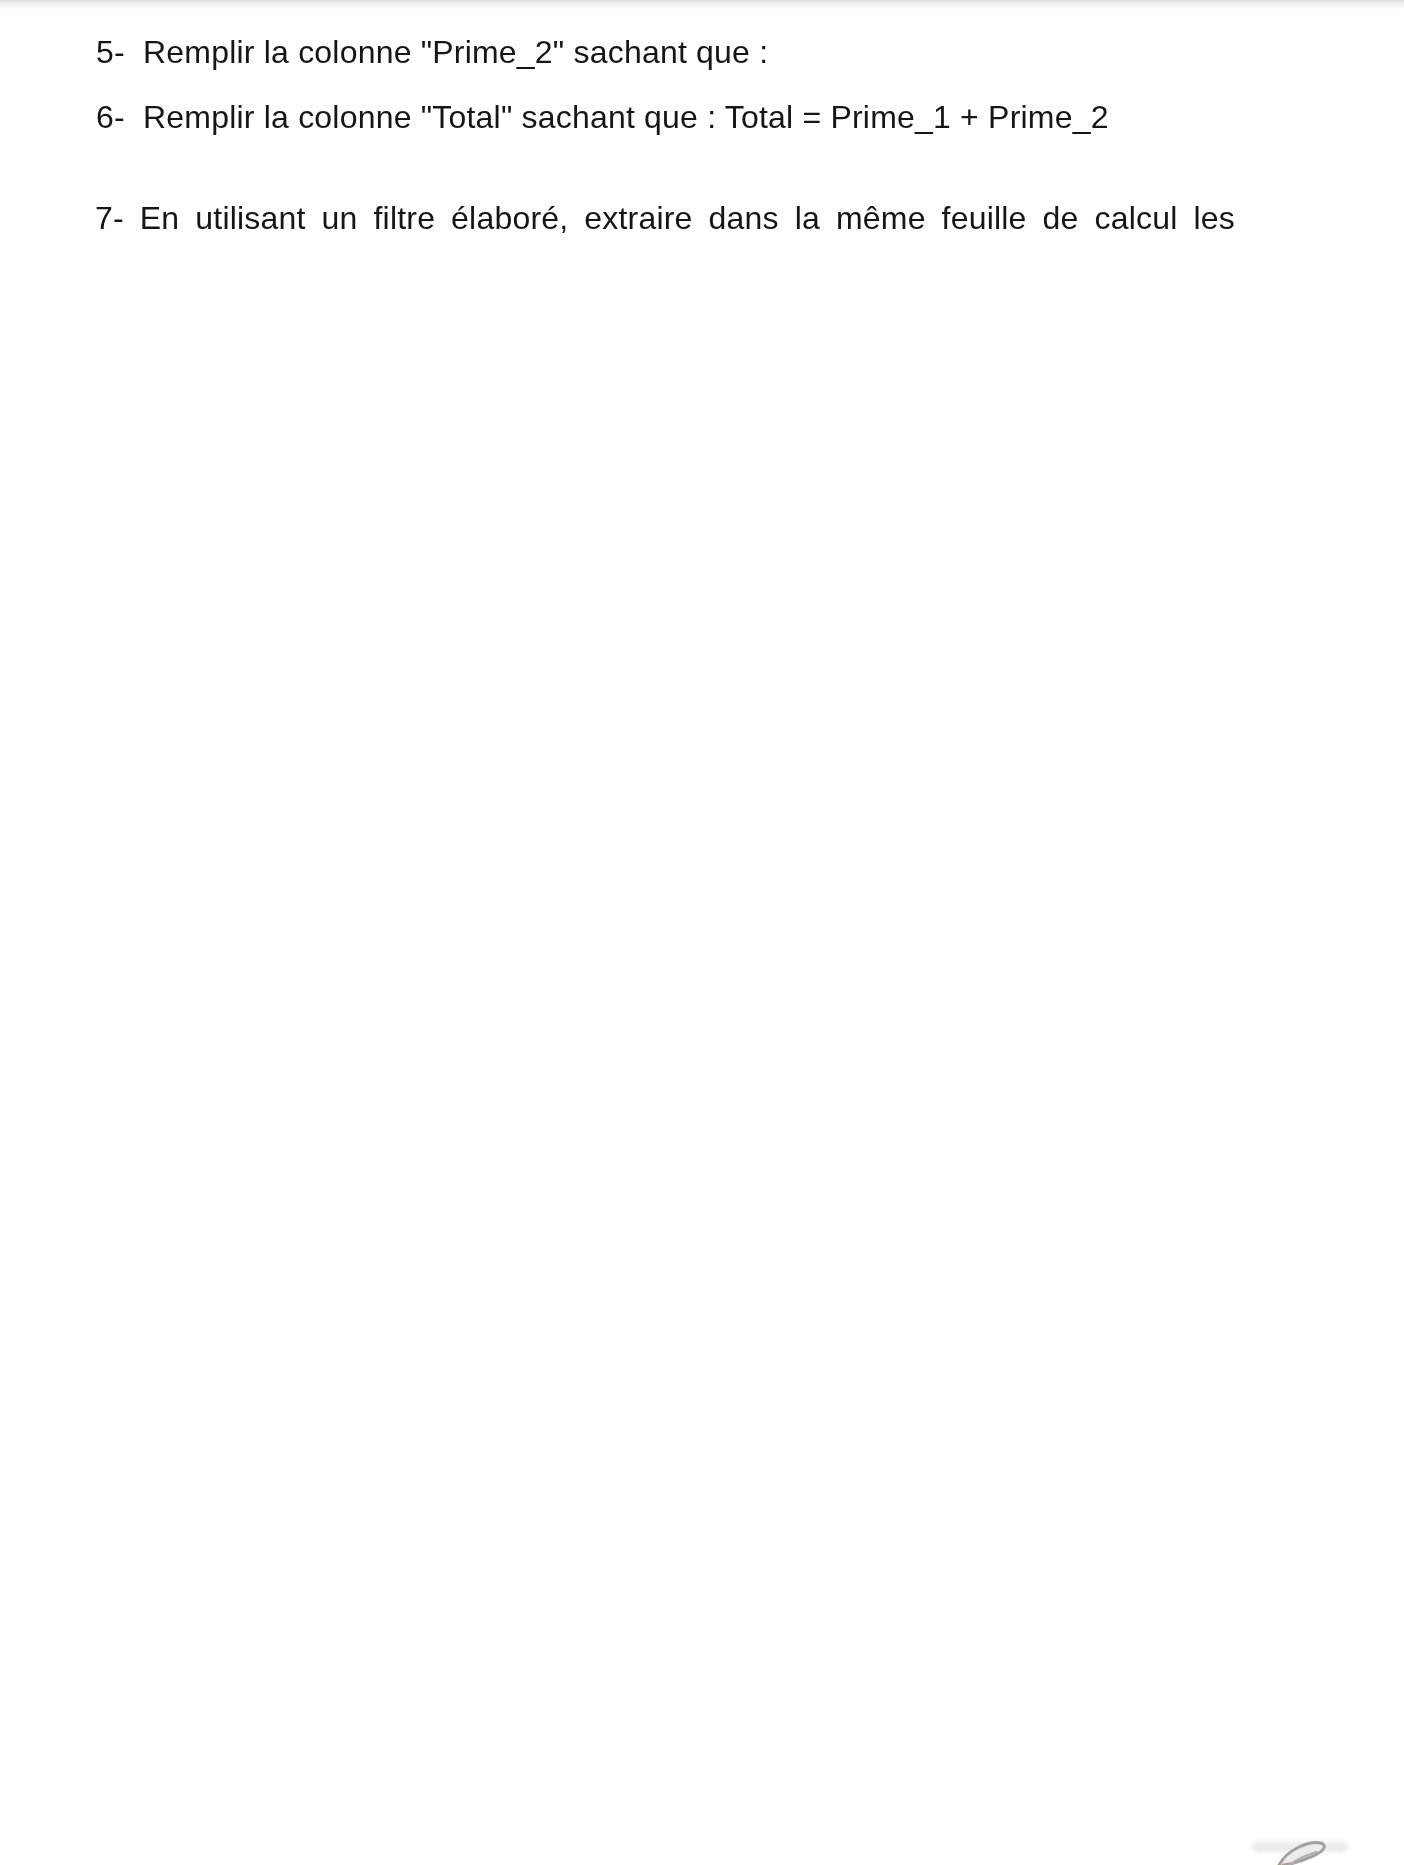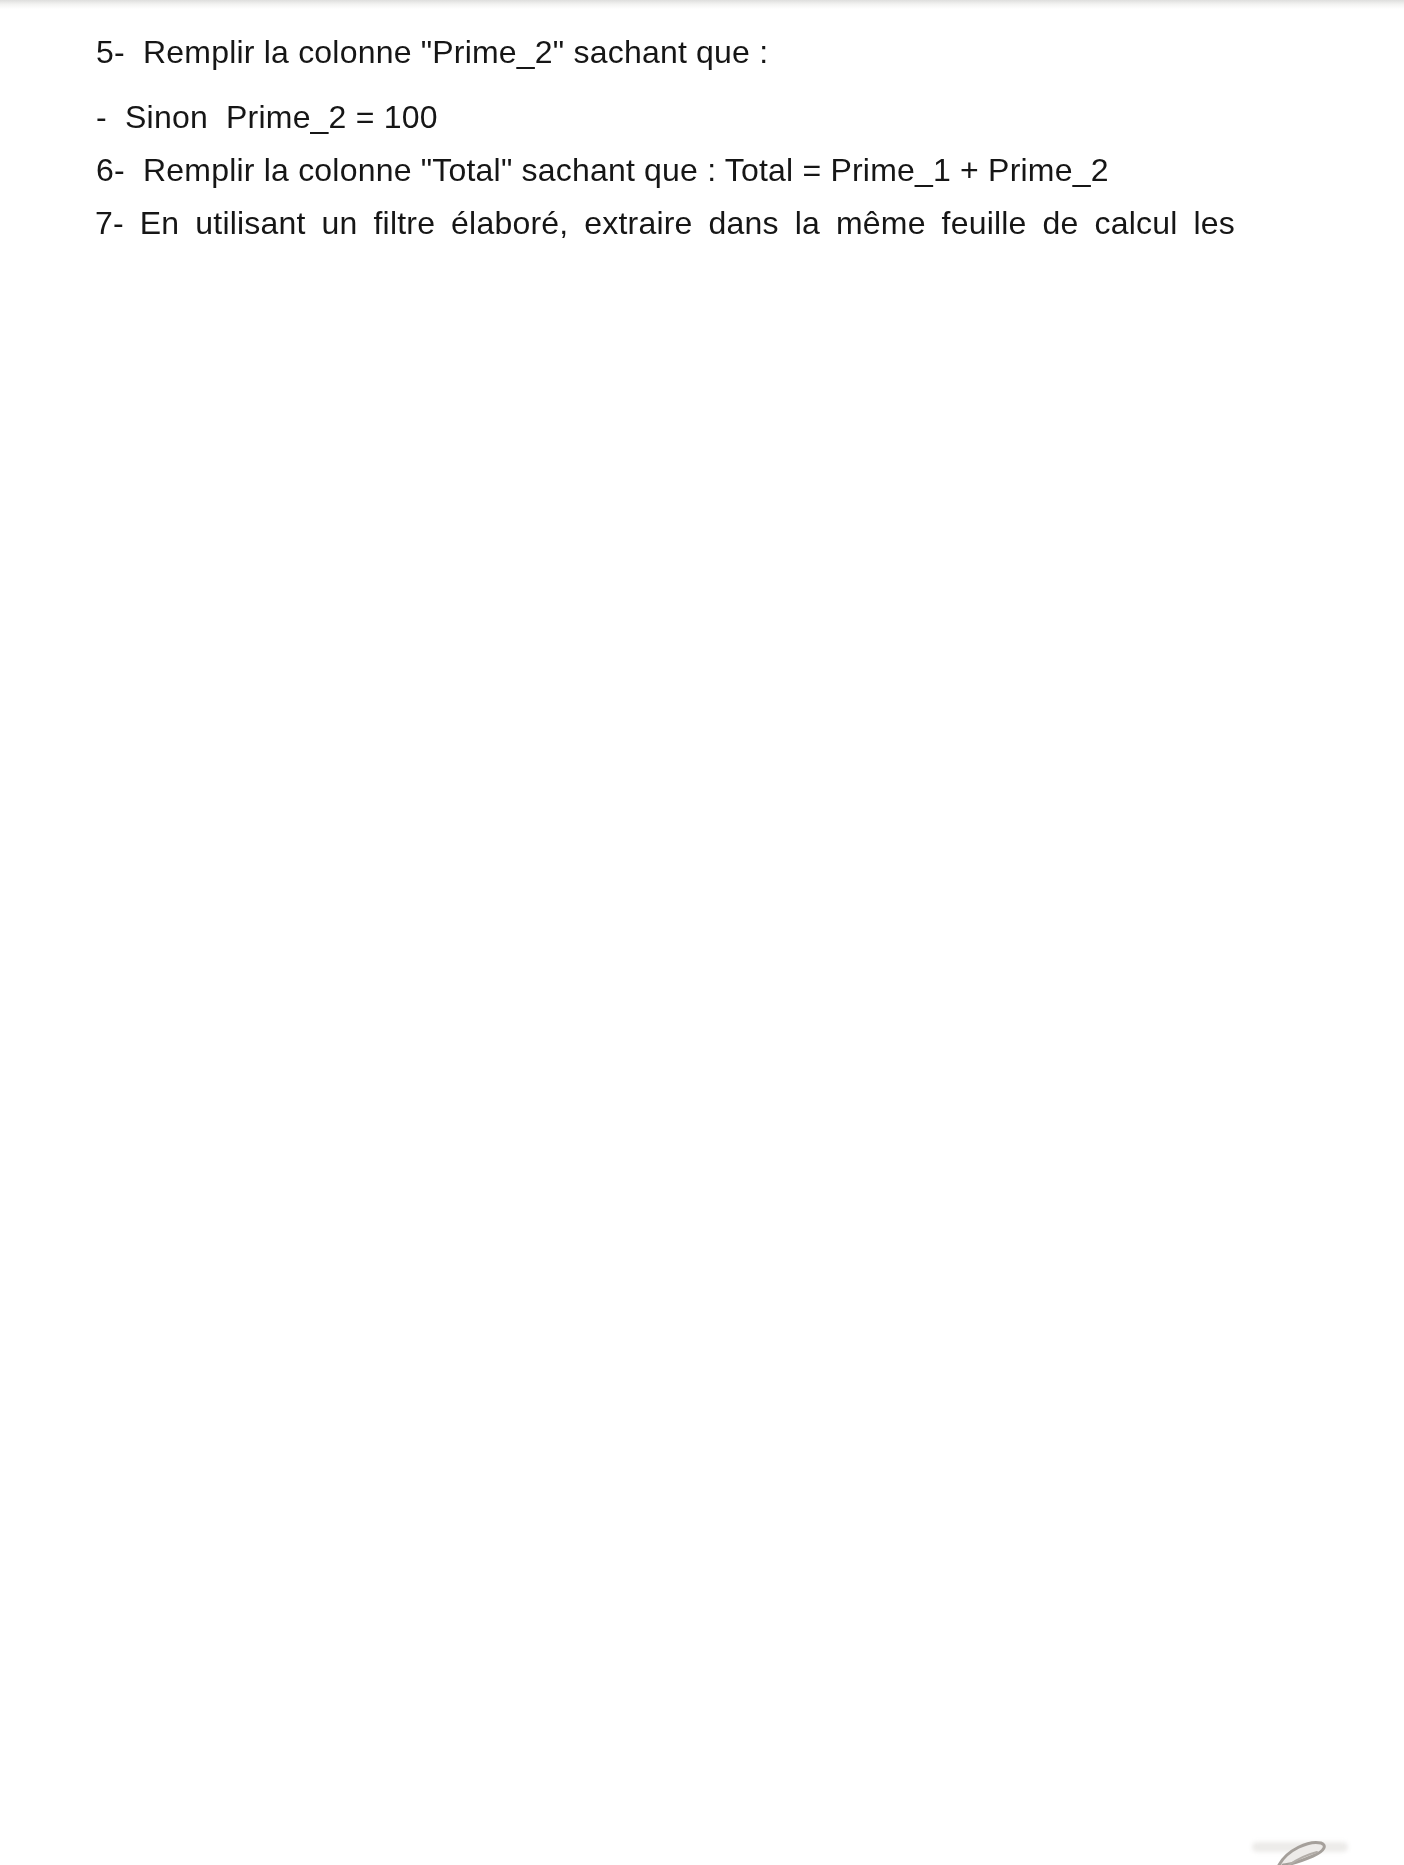--- a/index.html
+++ b/index.html
@@ -44,20 +44,21 @@
   .line.first {
     margin-bottom: 12px;
   }
   
   .line.justified {
     white-space: normal;
     padding-left: 0;
     text-indent: 37px;
     text-align: justify;
     text-align-last: justify;
+    margin-top: 48px;
   }
   
   .smudge {
     position: absolute;
     left: 1252px;
     top: 1842px;
     width: 96px;
     height: 10px;
     background: rgba(168, 162, 156, 0.22);
     border-radius: 5px;
@@ -73,21 +74,20 @@
 </style>
 </head>
 <body>
 
 <div class="page">
 
   <div class="scan-top"></div>
 
   <div class="doc">
     <div class="line indent first">5-  Remplir la colonne "Prime_2" sachant que :</div>
-    <div class="line indent">-  Sinon  Prime_2 = 100</div>
     <div class="line indent">6-  Remplir la colonne "Total" sachant que : Total = Prime_1 + Prime_2</div>
     <div class="line justified">7- En utilisant un filtre élaboré, extraire dans la même feuille de calcul les</div>
   </div>
 
   <div class="smudge"></div>
 
   <svg class="pen" width="140" height="31" viewBox="0 0 140 31">
     <path d="M 36 31 C 44 16, 66 6, 78 9 C 84 11, 82 17, 70 22 C 58 27, 46 31, 40 31" fill="#edebe9" stroke="#a5a09b" stroke-width="3" stroke-linecap="round"></path>
     <path d="M 46 31 C 56 24, 66 20, 74 18" fill="none" stroke="#b2ada8" stroke-width="2" stroke-linecap="round"></path>
   </svg>

